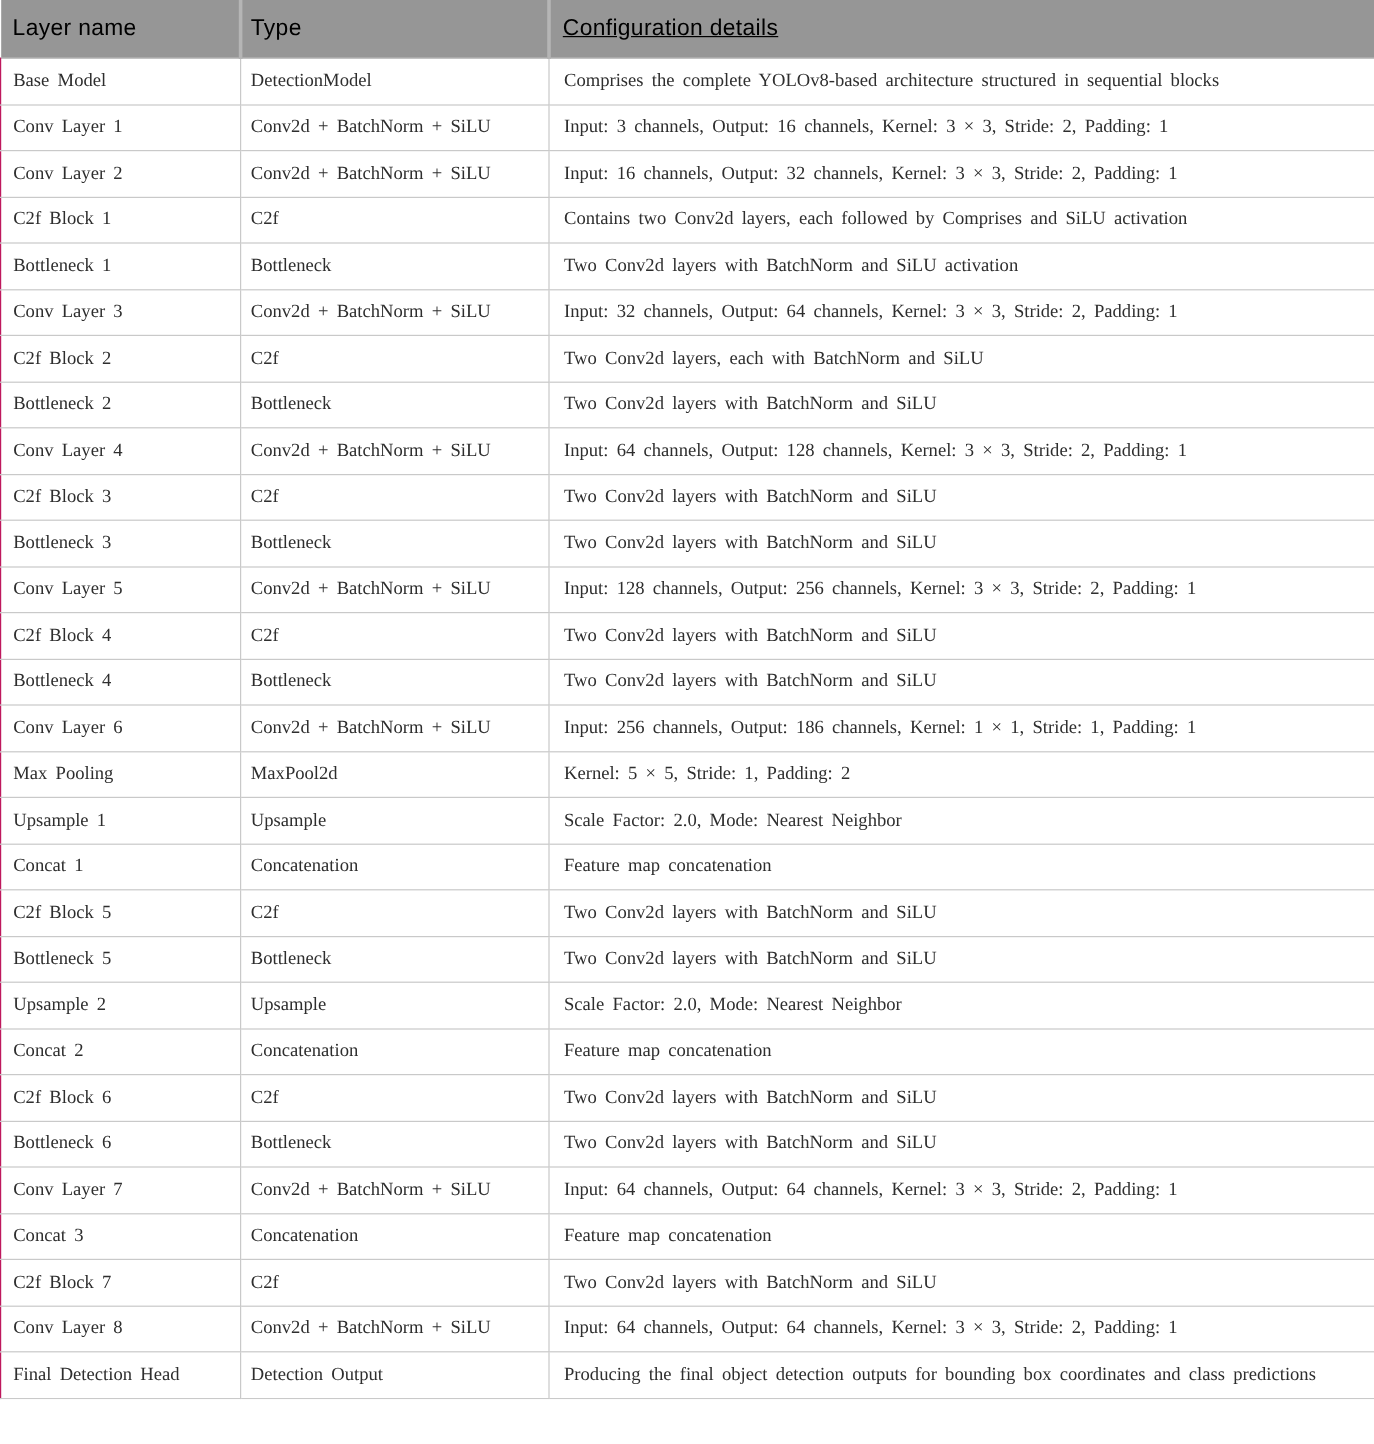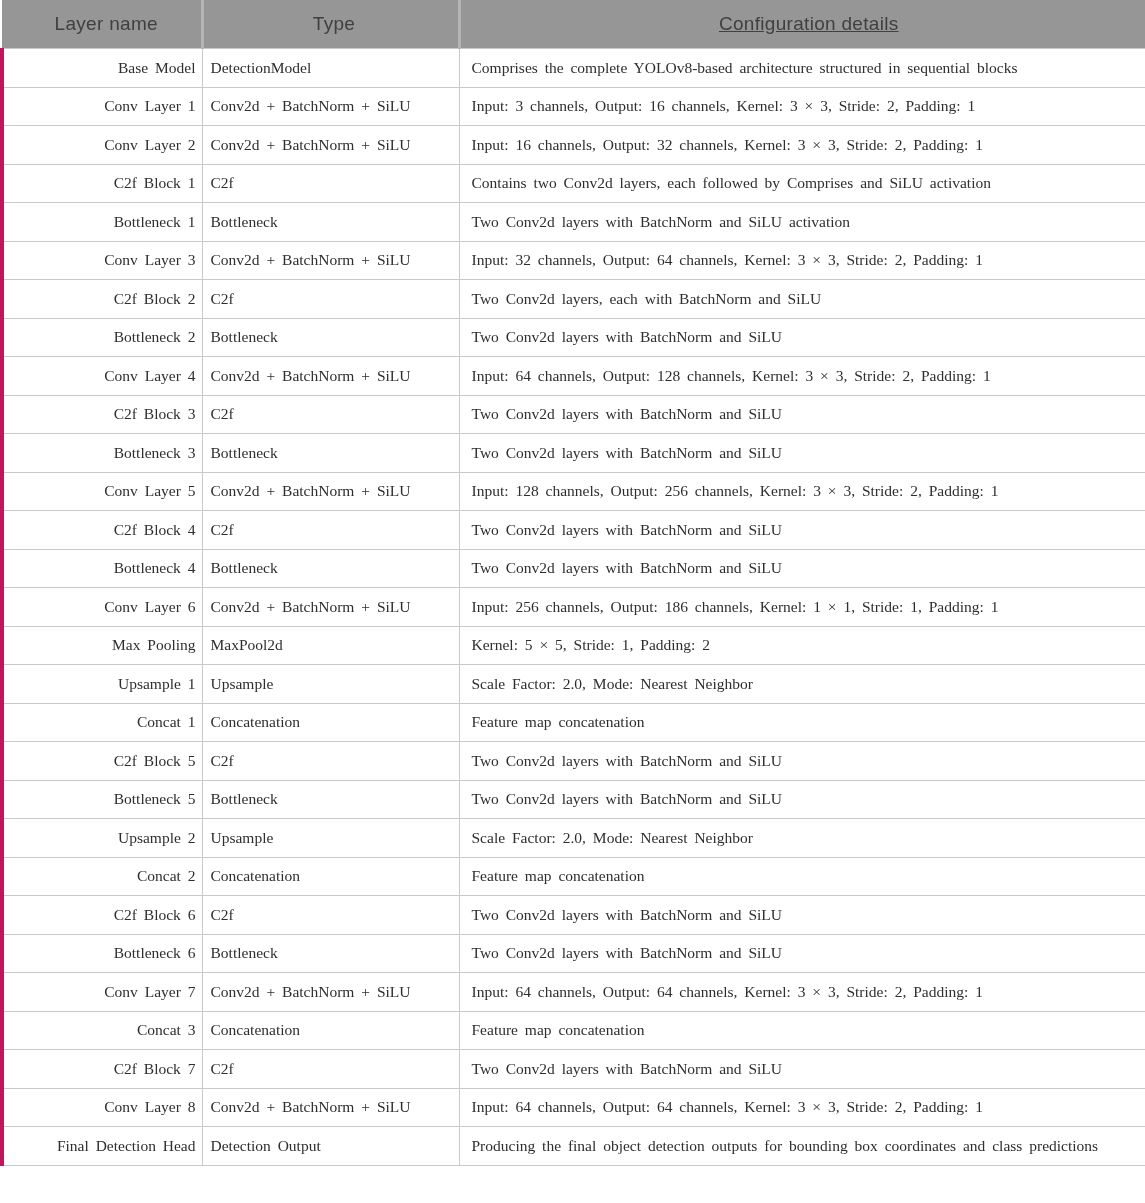--- a/index.html
+++ b/index.html
@@ -15,26 +15,26 @@
     width: 1145px;
     border-collapse: collapse;
     table-layout: fixed;
   }
   col.c1 { width: 200px; }
   col.c2 { width: 257px; }
   col.c3 { width: 688px; }
 
   thead th {
     background: #969696;
-    color: #404040;
+    color: #000000;
     font-family: "Liberation Sans", sans-serif;
     font-size: 19px;
     font-weight: 400;
     letter-spacing: 0.3px;
-    text-align: center;
+    text-align: left;
     height: 48px;
     vertical-align: middle;
     padding: 0 0 0 10px;
   }
   thead th + th {
     border-left: 3px solid #b5b5b5;
   }
   thead th.col-type   { padding-left: 7px; margin-left: 19px; }
   thead th.col-config { padding-left: 10px; text-decoration: underline; }
 
@@ -45,23 +45,22 @@
     word-spacing: 3px;
     height: 37.5px;
     vertical-align: middle;
     padding: 0 6px 0 10px;
     border-bottom: 1px solid #c9c9c9;
     overflow: hidden;
     white-space: nowrap;
   }
   tbody tr:first-child td { border-top: 1px solid #c9c9c9; }
   tbody td.cell-layer {
-    border-left: 4px solid #be185d;
+    border-left: 1px solid #be185d;
     border-right: 1px solid #c9c9c9;
-    text-align: right;
   }
   tbody td.cell-type {
     border-right: 1px solid #c9c9c9;
     padding-left: 8px;
   }
   tbody td.cell-config {
     border-right: 1px solid #6d28d9;
     padding-left: 12px;
   }
 </style>

